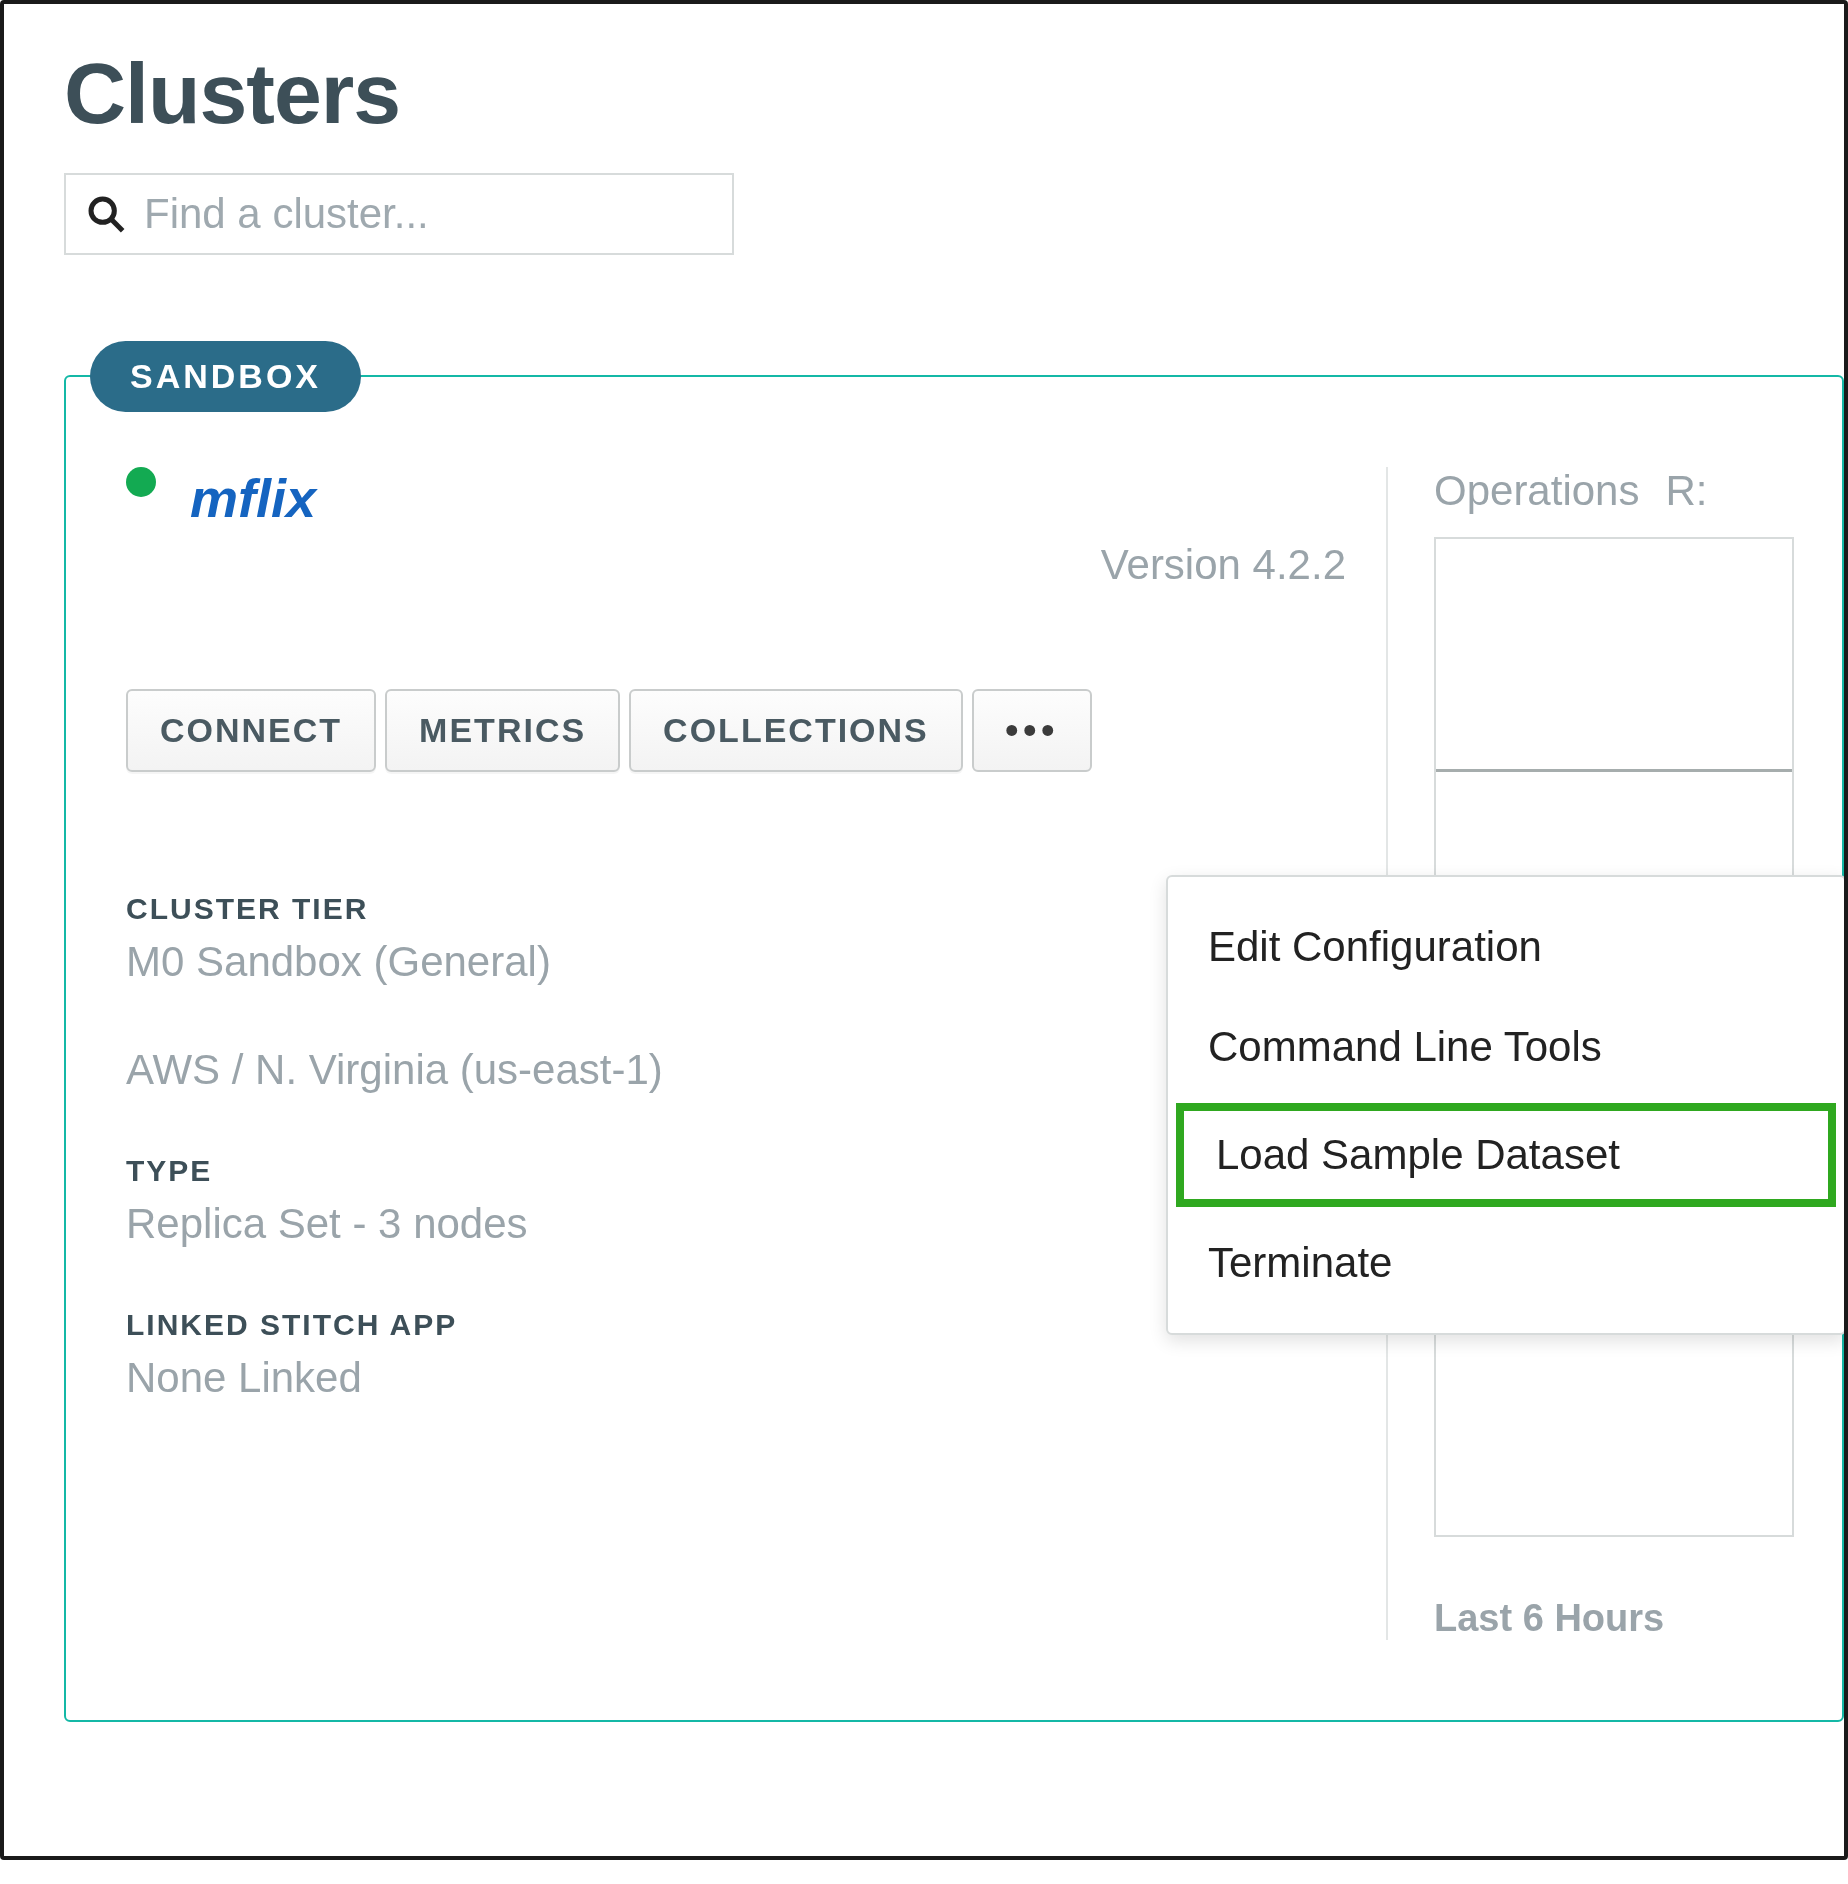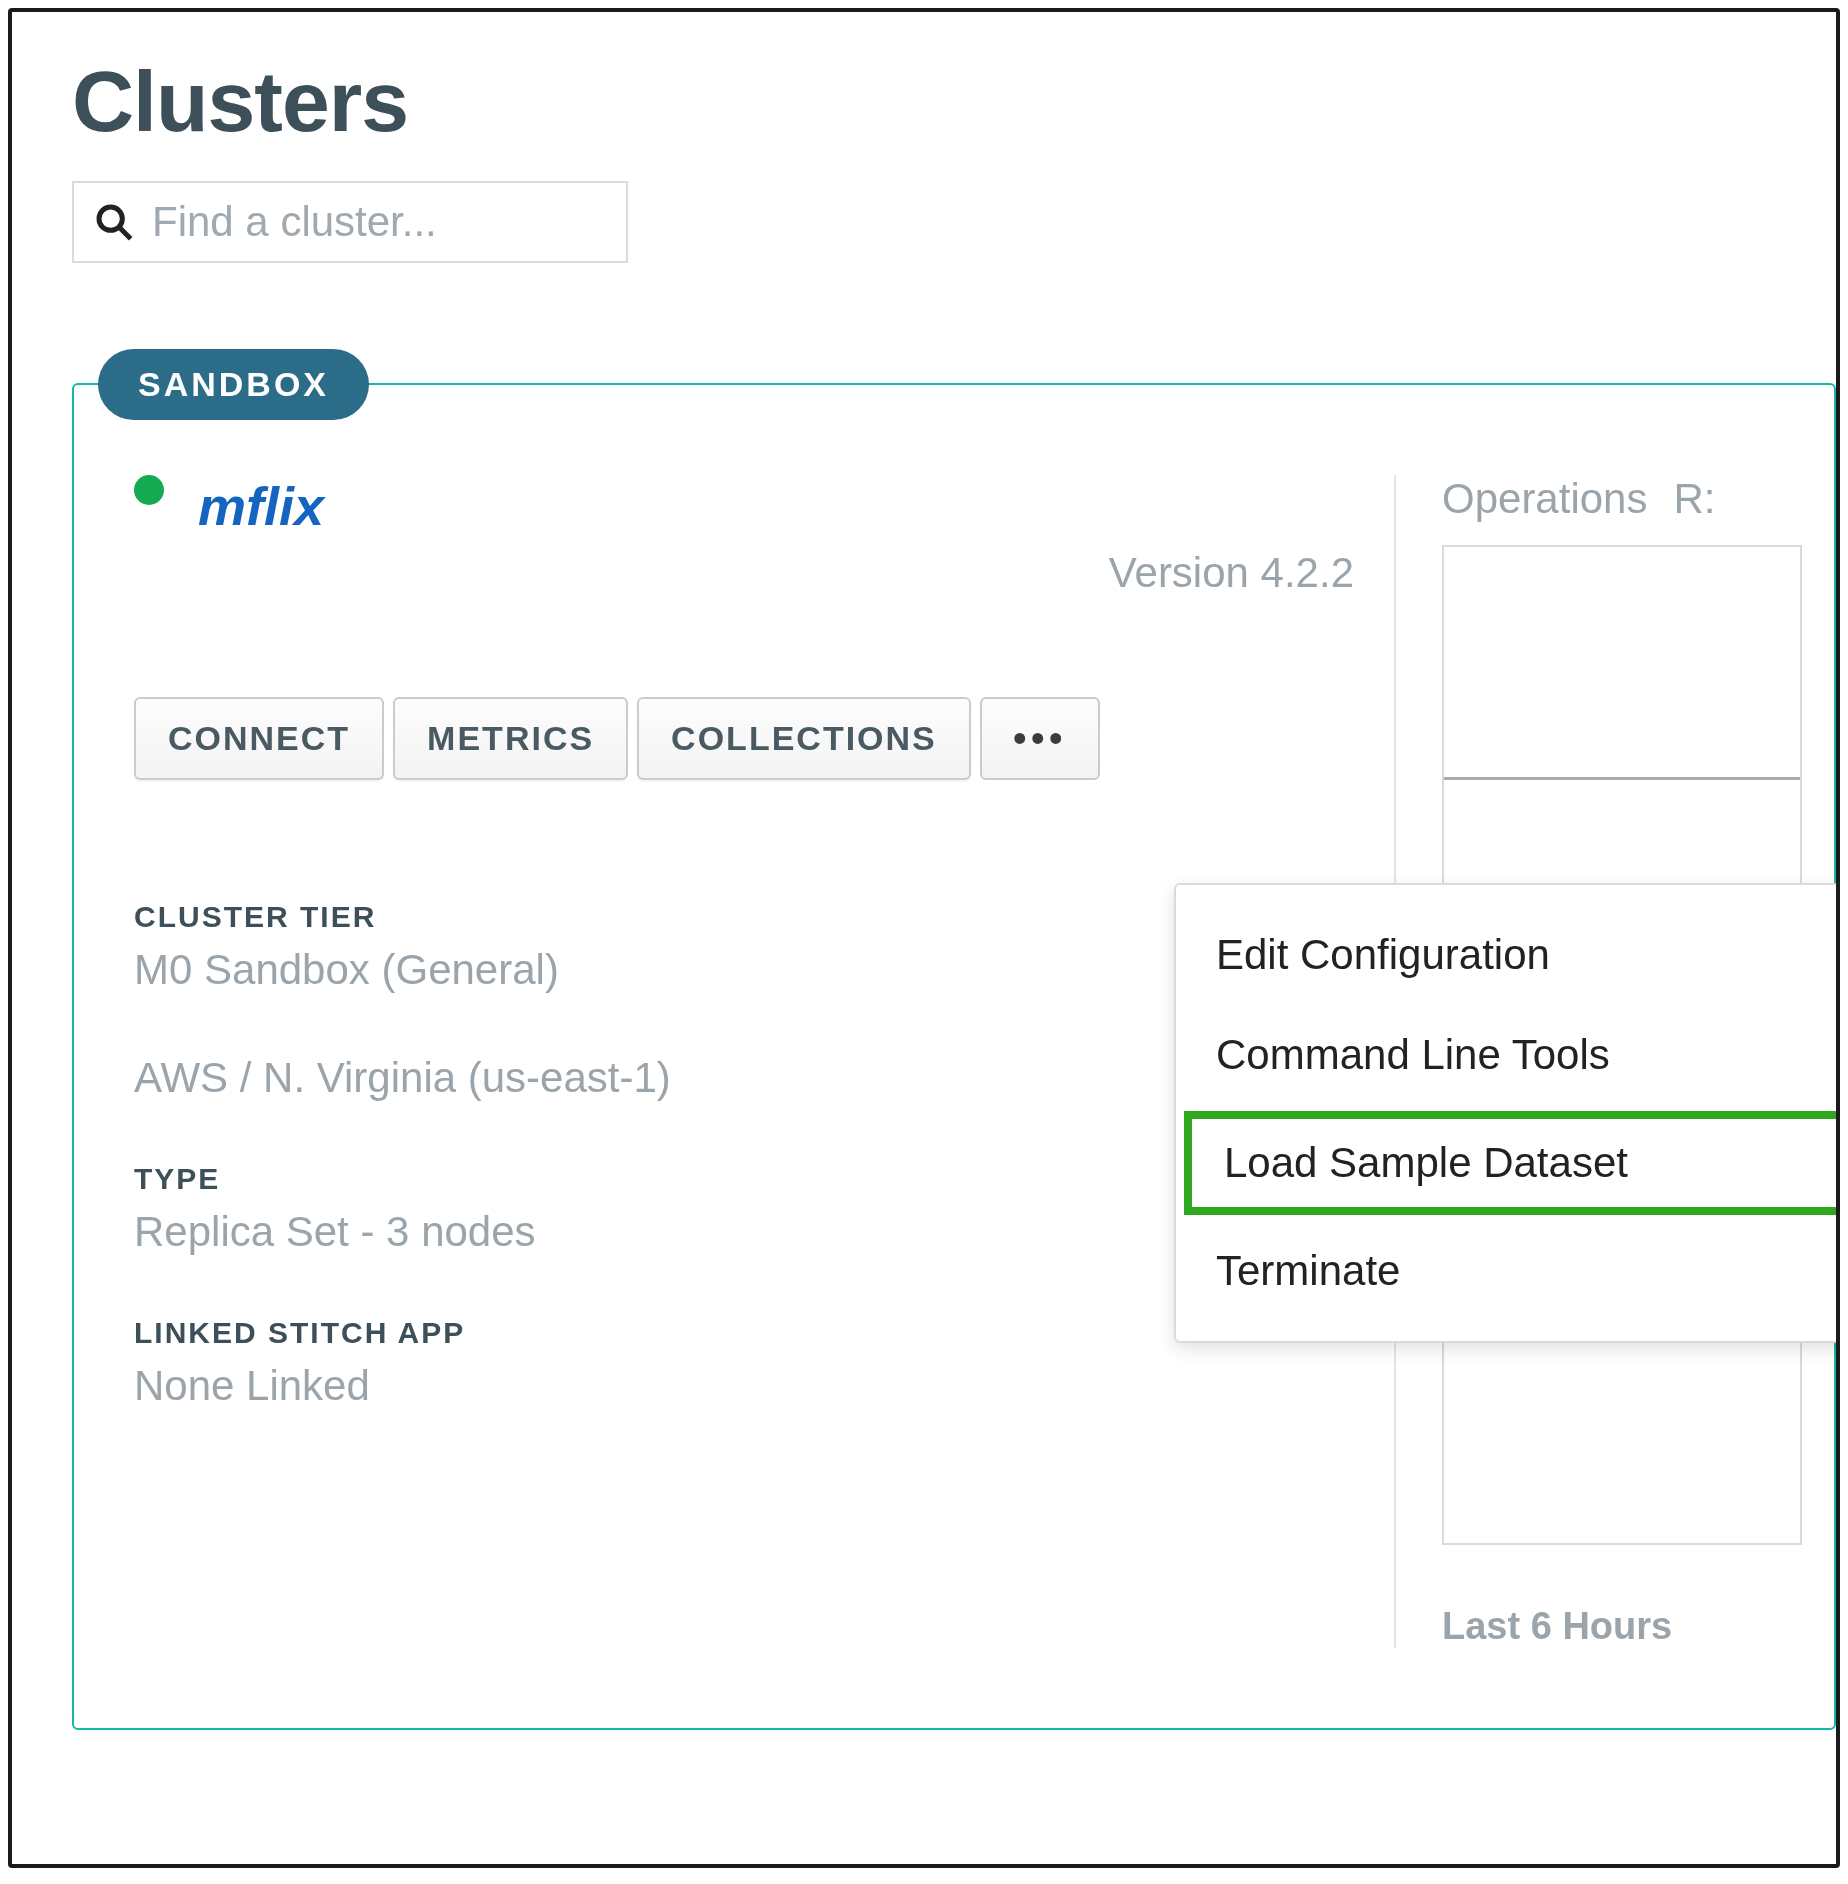--- a/index.html
+++ b/index.html
@@ -7,37 +7,36 @@
       font-family: -apple-system, BlinkMacSystemFont, "Segoe UI", Helvetica, Arial, sans-serif;
       background: #fff;
       color: #333;
       width: 1848px;
       height: 1884px;
       position: relative;
     }
     .frame {
       border: 4px solid #1a1a1a;
       border-radius: 4px;
-      margin: 8px;
       padding: 40px 0 40px 60px;
       min-height: calc(1884px - 24px);
       position: relative;
       overflow: hidden;
       background: #fff;
     }
     .page-title {
       font-size: 86px;
       font-weight: 600;
       color: #3d4f58;
       letter-spacing: -1px;
       margin-bottom: 30px;
     }
     .search-wrapper {
       border: 2px solid #d7dbdb;
-      width: 556px;
+      width: 670px;
       height: 82px;
       display: flex;
       align-items: center;
       padding: 0 20px;
       margin-bottom: 120px;
     }
     .search-icon {
       font-size: 42px;
       color: #222;
       margin-right: 18px;

